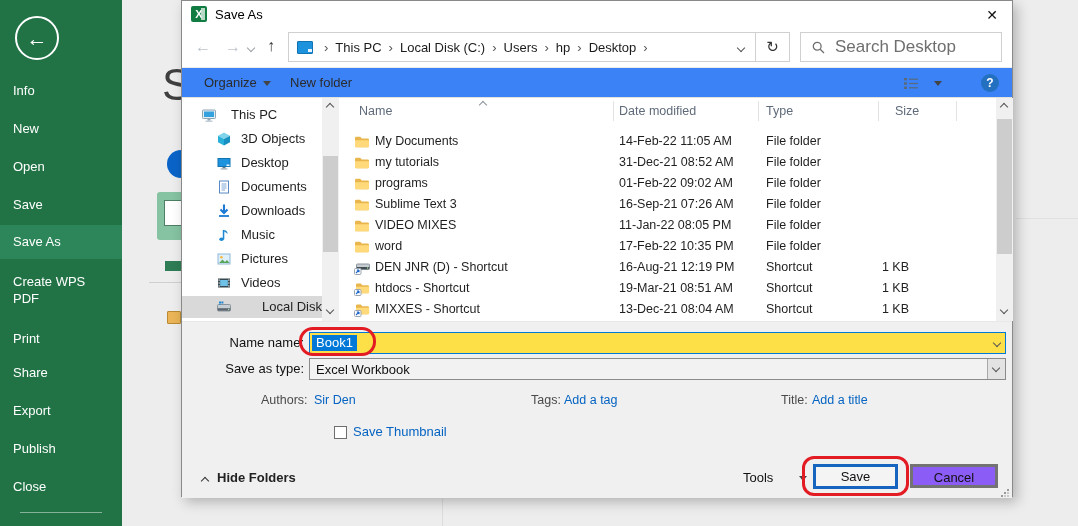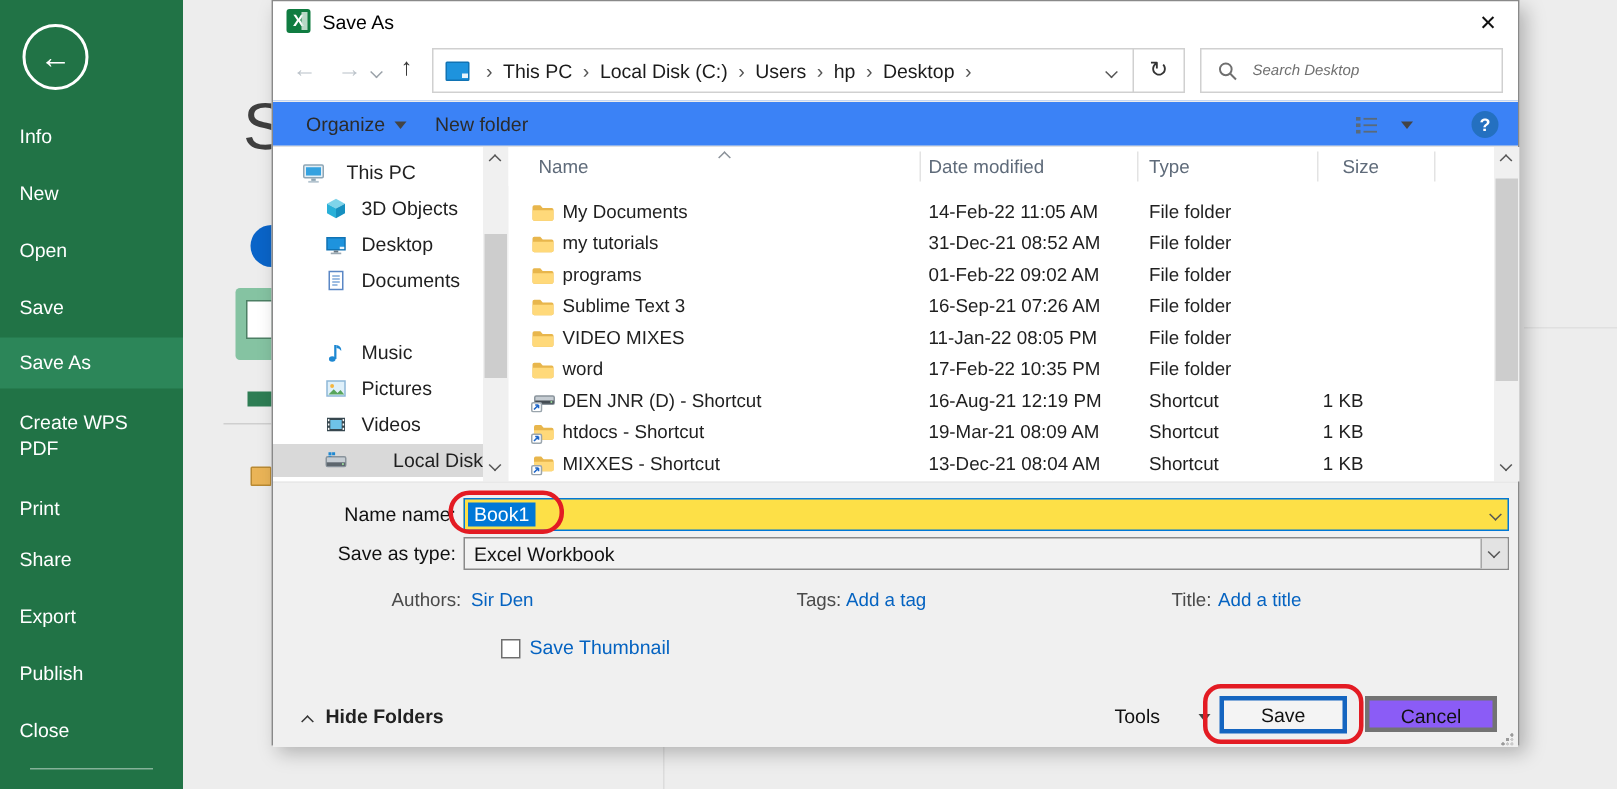--- a/index.html
+++ b/index.html
@@ -46,21 +46,21 @@
   .chv.dark { border-color:#555; }
   .addressbar { position:absolute; left:106px; top:31px; width:468px; height:30px; border:1px solid #d0d0d0; background:#fff; display:flex; align-items:center; padding-left:8px; font-size:13px; }
   .ab-icon { width:16px; height:13px; background:#1e93dd; border:1px solid #1073b4; border-radius:1px; margin-right:4px; position:relative; }
   .ab-icon::after { content:""; position:absolute; left:10px; bottom:1px; width:4px; height:3px; background:#e8f4fb; }
   .crumb { color:#1b1b1b; white-space:nowrap; cursor:pointer; }
   .crumb-sep { color:#555; margin:0 7px; font-size:13px; cursor:pointer; }
   .ab-chv { position:absolute; right:11px; top:12px; }
   .refresh-btn { position:absolute; left:574px; top:31px; width:34px; height:30px; border:1px solid #d0d0d0; border-left:none; text-align:center; line-height:28px; font-size:15px; color:#333; cursor:pointer; background:#fff; }
   .searchbox { position:absolute; left:618px; top:31px; width:202px; height:30px; border:1px solid #d0d0d0; background:#fff; }
   .searchbox svg { position:absolute; left:11px; top:8px; }
-  .searchbox input { position:absolute; left:34px; top:3px; width:160px; height:22px; border:none; outline:none; font-size:10px; font-family:"Liberation Sans",sans-serif; color:#444; background:transparent;font-style:italic; }
+  .searchbox input { position:absolute; left:34px; top:3px; width:160px; height:22px; border:none; outline:none; font-size:17px; font-family:"Liberation Sans",sans-serif; color:#444; background:transparent; }
   .searchbox input::placeholder { color:#6f6f6f; opacity:1; }
 
   
   .toolbar { position:absolute; left:0; top:66px; right:0; height:31px; background:#3b82f6; border-top:1px solid #ececec; border-bottom:1px solid #e1e1e1; font-size:13px; color:#2b2b2b; }
   .tb-organize { position:absolute; left:22px; top:7px; cursor:pointer; }
   .tb-newfolder { position:absolute; left:108px; top:7px; cursor:pointer; }
   .caret { display:inline-block; width:0; height:0; border-left:4px solid transparent; border-right:4px solid transparent; border-top:5px solid #444; margin-left:6px; vertical-align:middle; }
   .tb-views { position:absolute; left:722px; top:9px; cursor:pointer; }
   .tb-views-caret { position:absolute; left:746px; top:13px; cursor:pointer; }
   .help-btn { position:absolute; left:799px; top:6px; width:18px; height:18px; border-radius:50%; background:#2470c0; color:#fff; font-size:12px; font-weight:bold; text-align:center; line-height:18px; cursor:pointer; }
@@ -245,20 +245,27 @@
     <div class="tree-item child" style="top:78px">
       <span class="ticon"><svg width="16" height="16">
             <rect x="3.5" y="2" width="9" height="12" fill="#fff" stroke="#5b87c5"></rect>
             <line x1="5.5" y1="5" x2="10.5" y2="5" stroke="#7ea7d8"></line>
             <line x1="5.5" y1="7" x2="10.5" y2="7" stroke="#7ea7d8"></line>
             <line x1="5.5" y1="9" x2="10.5" y2="9" stroke="#7ea7d8"></line>
             <line x1="5.5" y1="11" x2="9" y2="11" stroke="#7ea7d8"></line>
           </svg></span>
       <span class="tlabel">Documents</span>
     </div>
+    <div class="tree-item child" style="top:102px">
+      <span class="ticon"><svg width="16" height="16">
+            <path d="M8 1.5 v7.5 M4.5 6.5 L8 10 L11.5 6.5" fill="none" stroke="#1a7ad4" stroke-width="2.1"></path>
+            <line x1="3" y1="13" x2="13" y2="13" stroke="#1a7ad4" stroke-width="1.8"></line>
+          </svg></span>
+      <span class="tlabel">Downloads</span>
+    </div>
     <div class="tree-item child" style="top:126px">
       <span class="ticon"><svg width="16" height="16">
             <ellipse cx="5.5" cy="12.3" rx="2.2" ry="1.8" fill="#1e88d2"></ellipse>
             <rect x="6.8" y="3" width="1.5" height="9.3" fill="#1e88d2"></rect>
             <path d="M8.3 3 q3.5 0.8 3.2 4 q-1.2-2-3.2-2 z" fill="#1e88d2"></path>
           </svg></span>
       <span class="tlabel">Music</span>
     </div>
     <div class="tree-item child" style="top:150px">
       <span class="ticon"><svg width="16" height="16">
@@ -386,21 +393,21 @@
         <span class="fsize">1 KB</span>
     </div>
     <div class="frow">
       <span class="fic"><svg width="16" height="15">
             <path d="M2 3.6 q0-1.2 1.2-1.2 h3.6 l1.6 1.8 h5.4 q1.2 0 1.2 1.2 V11 q0 1.2-1.2 1.2 H3.2 Q2 12.2 2 11z" fill="#e8b64c"></path>
             <path d="M2 5.8 h13.2 V11 q0 1.2-1.2 1.2 H3.2 Q2 12.2 2 11z" fill="#ffd97a"></path>
             <rect x="0.5" y="8.5" width="6.5" height="6" rx="1" fill="#fff" stroke="#9aa5ad"></rect>
             <path d="M2 13 l3-3 M5 10 h-2.2 M5 10 v2.2" stroke="#1e66c8" stroke-width="1.1" fill="none"></path>
           </svg></span>
       <span class="fname">htdocs - Shortcut</span>
-        <span class="fdate">19-Mar-21 08:09 AM</span>
+        <span class="fdate">19-Mar-21 08:51 AM</span>
         <span class="ftype">Shortcut</span>
         <span class="fsize">1 KB</span>
     </div>
     <div class="frow">
       <span class="fic"><svg width="16" height="15">
             <path d="M2 3.6 q0-1.2 1.2-1.2 h3.6 l1.6 1.8 h5.4 q1.2 0 1.2 1.2 V11 q0 1.2-1.2 1.2 H3.2 Q2 12.2 2 11z" fill="#e8b64c"></path>
             <path d="M2 5.8 h13.2 V11 q0 1.2-1.2 1.2 H3.2 Q2 12.2 2 11z" fill="#ffd97a"></path>
             <rect x="0.5" y="8.5" width="6.5" height="6" rx="1" fill="#fff" stroke="#9aa5ad"></rect>
             <path d="M2 13 l3-3 M5 10 h-2.2 M5 10 v2.2" stroke="#1e66c8" stroke-width="1.1" fill="none"></path>
           </svg></span>

